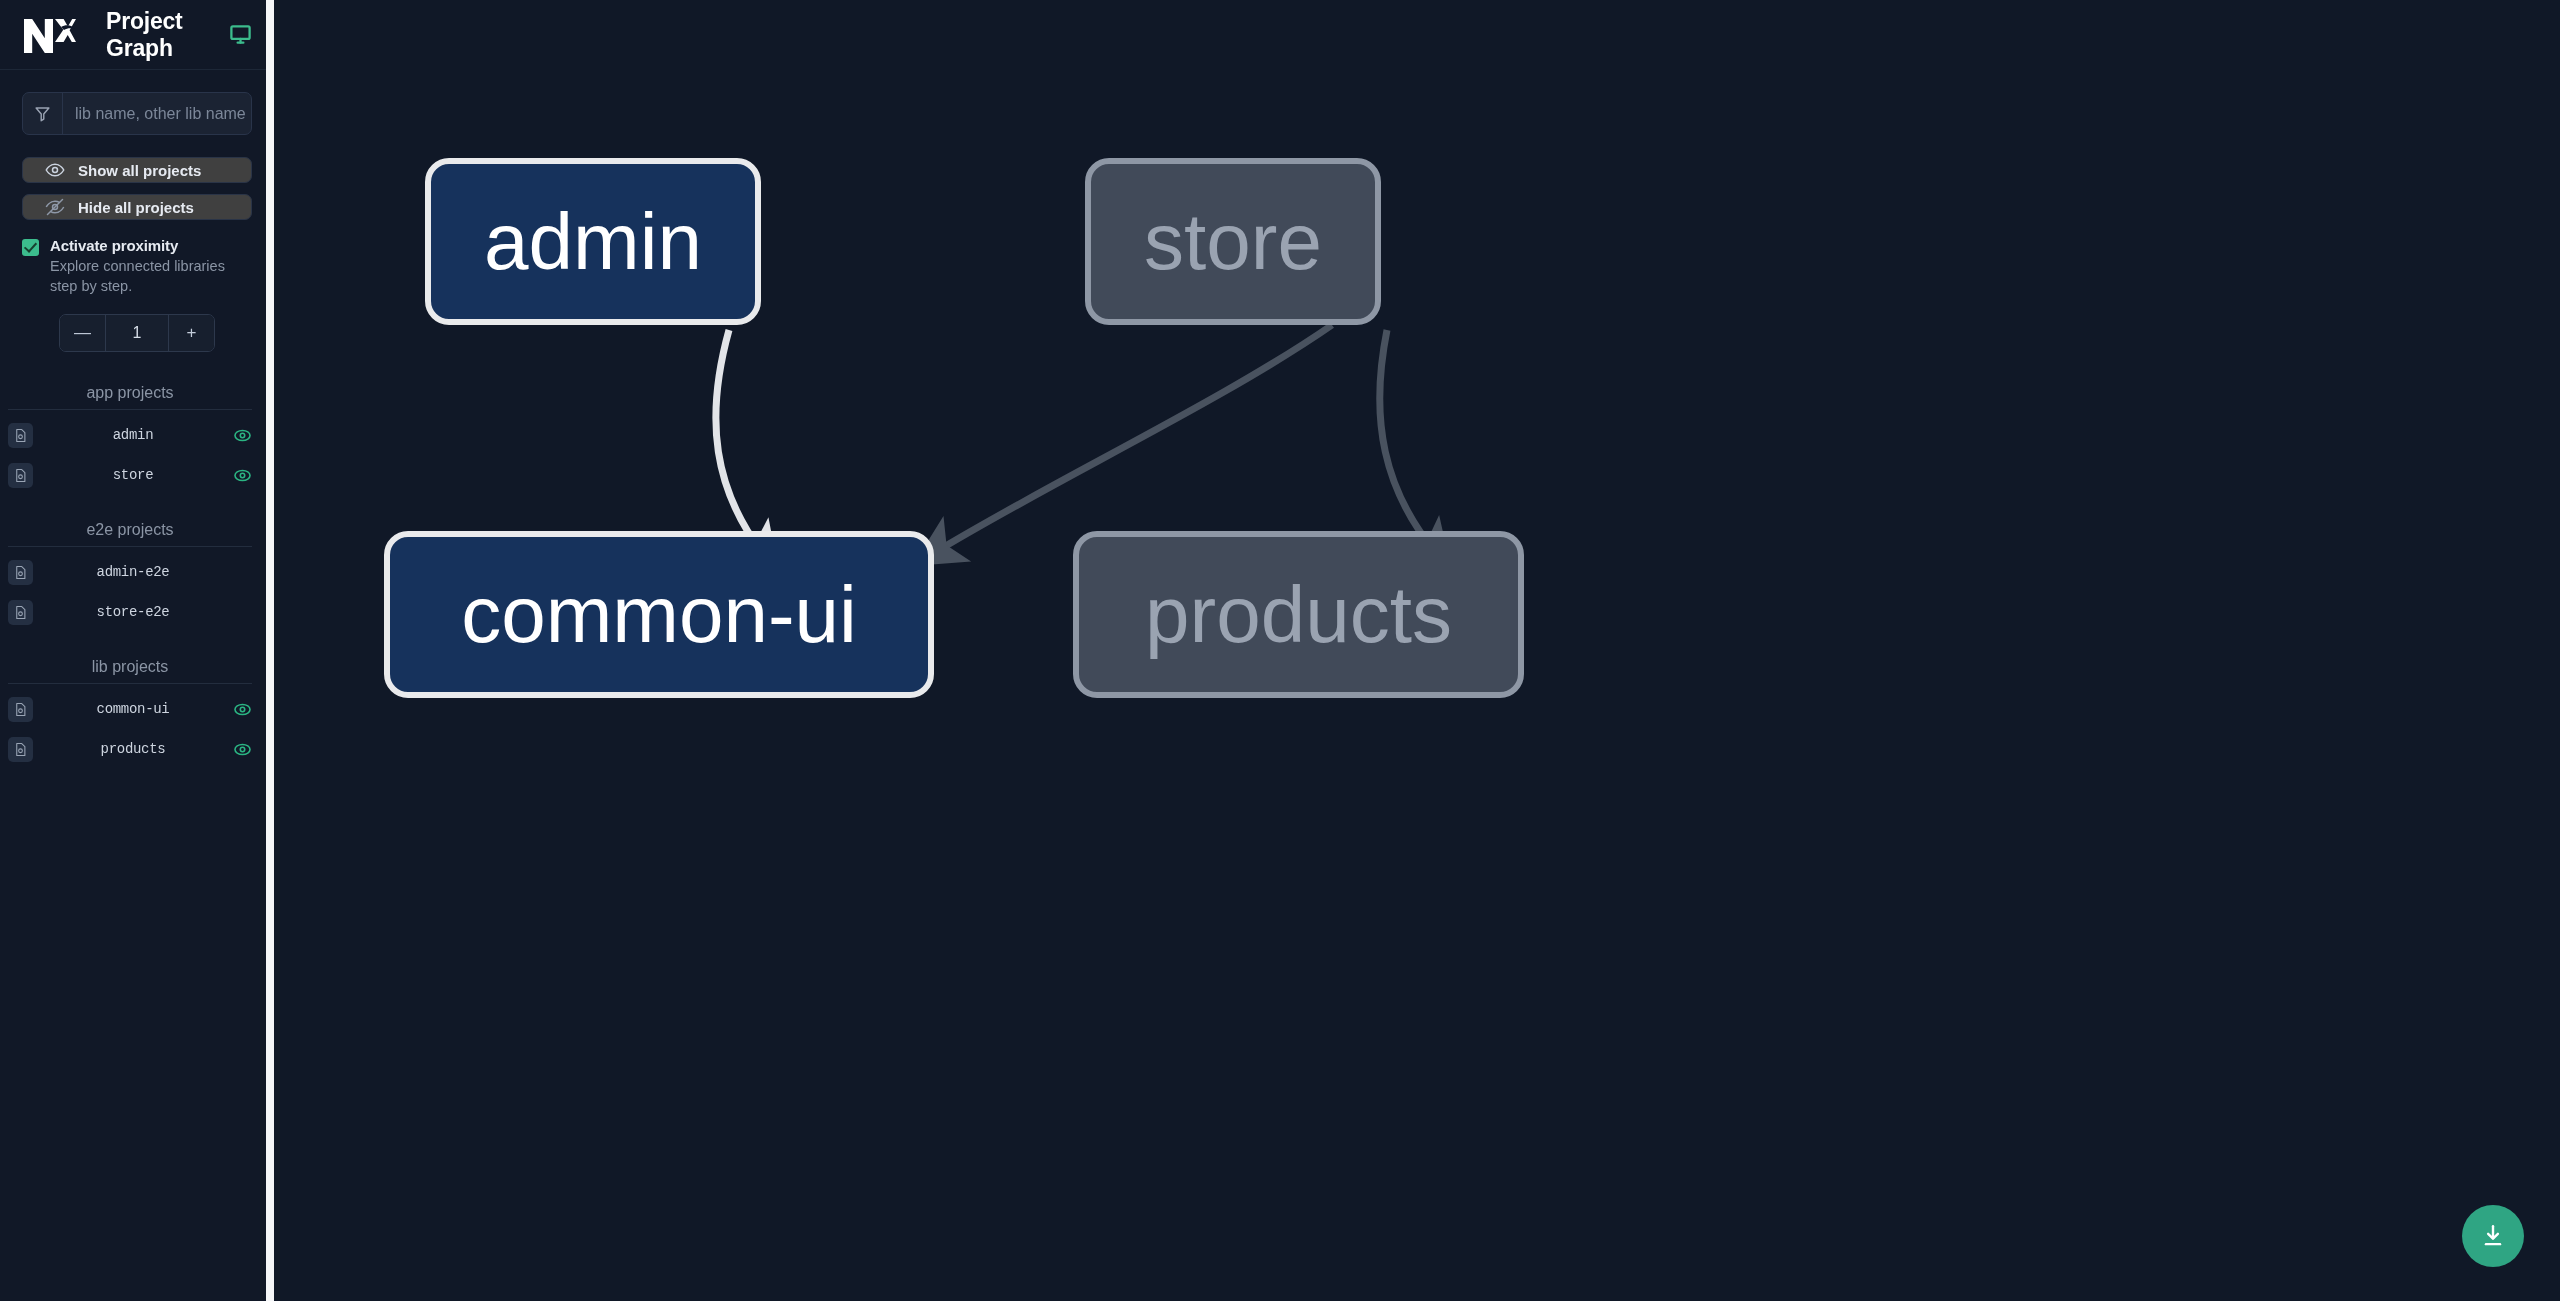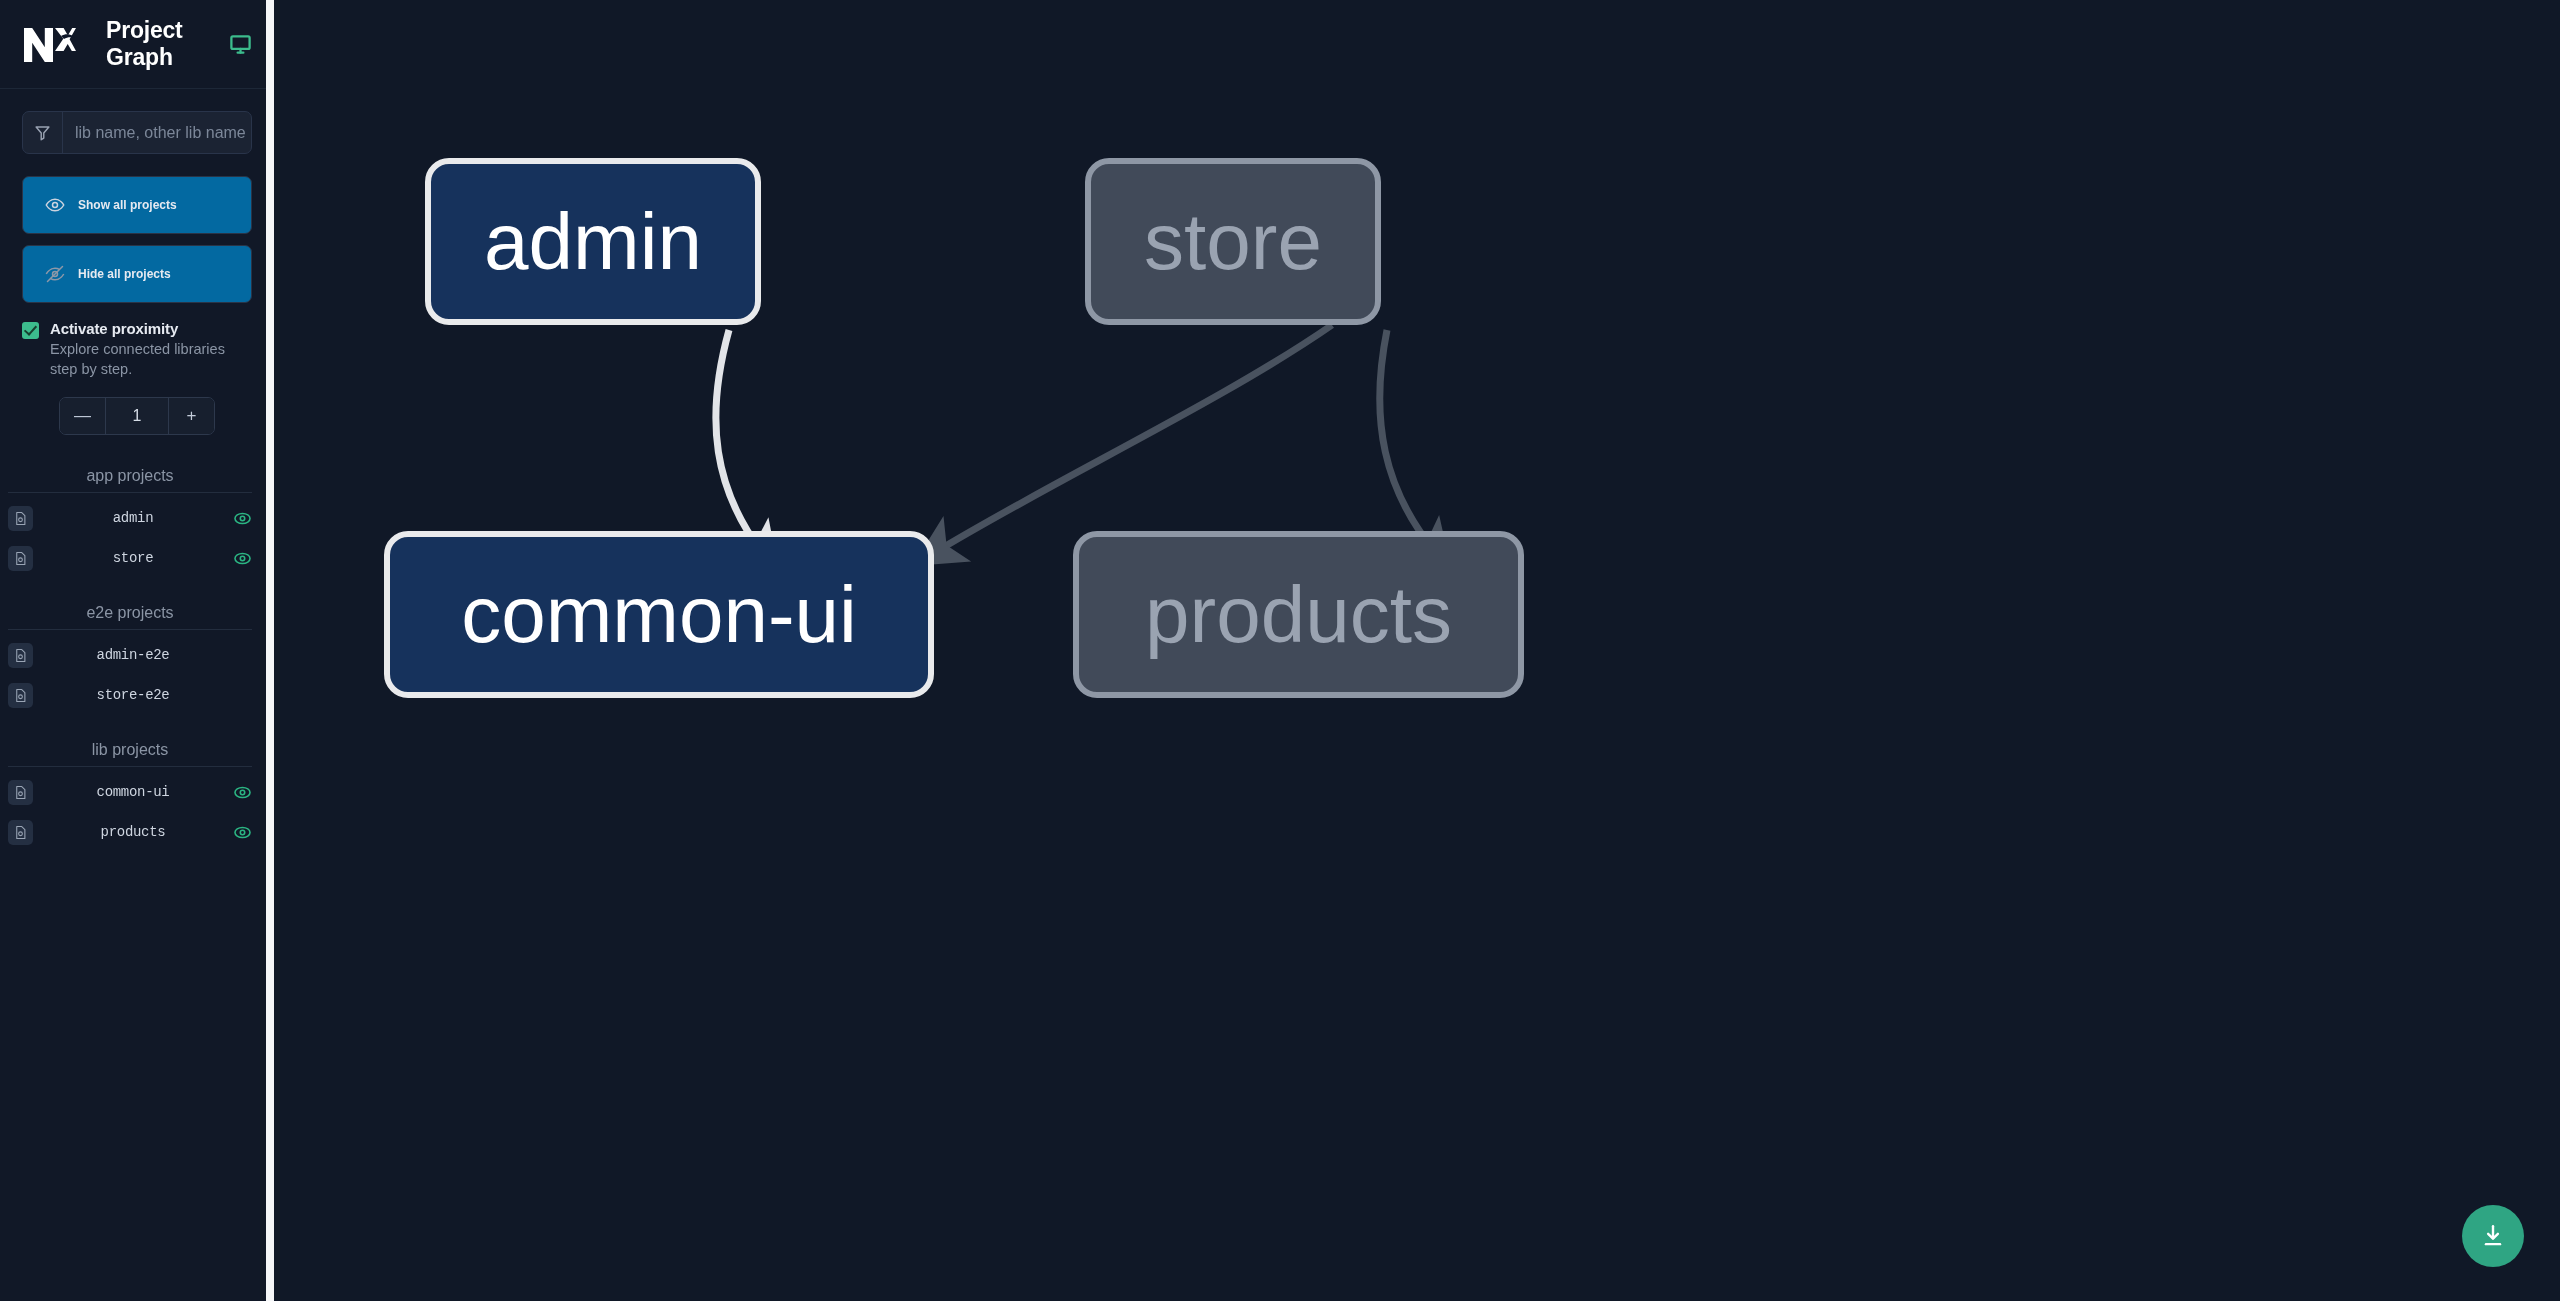--- a/index.html
+++ b/index.html
@@ -20,21 +20,21 @@
     display: flex; flex-direction: column;
   }
   .sidebar-scroll { flex: 1 1 auto; overflow: hidden; }
   .sb-divider-right {
     position: absolute; right: 0; top: 0; width: 8px; height: 1301px;
     background: #f5f6f8;
   }
 
   
   .sb-header {
-    height: 89px;
+    height: 70px;
     display: flex; align-items: center;
     padding: 0 22px;
     border-bottom: 1px solid #1d2737;
   }
   .nx-logo { width: 54px; height: 40px; flex: 0 0 54px; }
   .sb-title {
     font-size: 23px; font-weight: bold; color: #ffffff;
     margin-left: 30px; letter-spacing: -0.2px;
   }
   .monitor-icon { margin-left: 20px; width: 23px; height: 23px; display:block; }
@@ -98,27 +98,27 @@
     line-height: 19px; letter-spacing: -0.1px;
   }
   .cb-desc {
     color: #8b95a5; font-size: 14.5px; line-height: 20px;
     margin-top: 1px;
   }
 
   
   .sb-buttons { padding: 22px 22px 0 22px; display: flex; flex-direction: column; gap: 11px; }
   .sb-btn {
-    height: 58px;
+    height: 26px;
     display: flex; align-items: center; gap: 13px;
     padding: 0 22px;
-    background: #0369a1;
+    background: #404040;
     border: 1px solid #2a3447;
     border-radius: 7px;
-    color: #e6eaf1; font-size: 12px; font-weight: bold;
+    color: #e6eaf1; font-size: 15px; font-weight: bold;
     cursor: pointer;
     font-family: "Liberation Sans", sans-serif;
   }
   .sb-btn svg { flex: 0 0 20px; width: 20px; height: 20px; }
 
   
   .stepper-wrap { display: flex; justify-content: center; padding: 18px 22px 0 22px; }
   .stepper {
     display: flex; align-items: stretch;
     border: 1px solid #2d3purple; border-radius: 7px; overflow: hidden;

